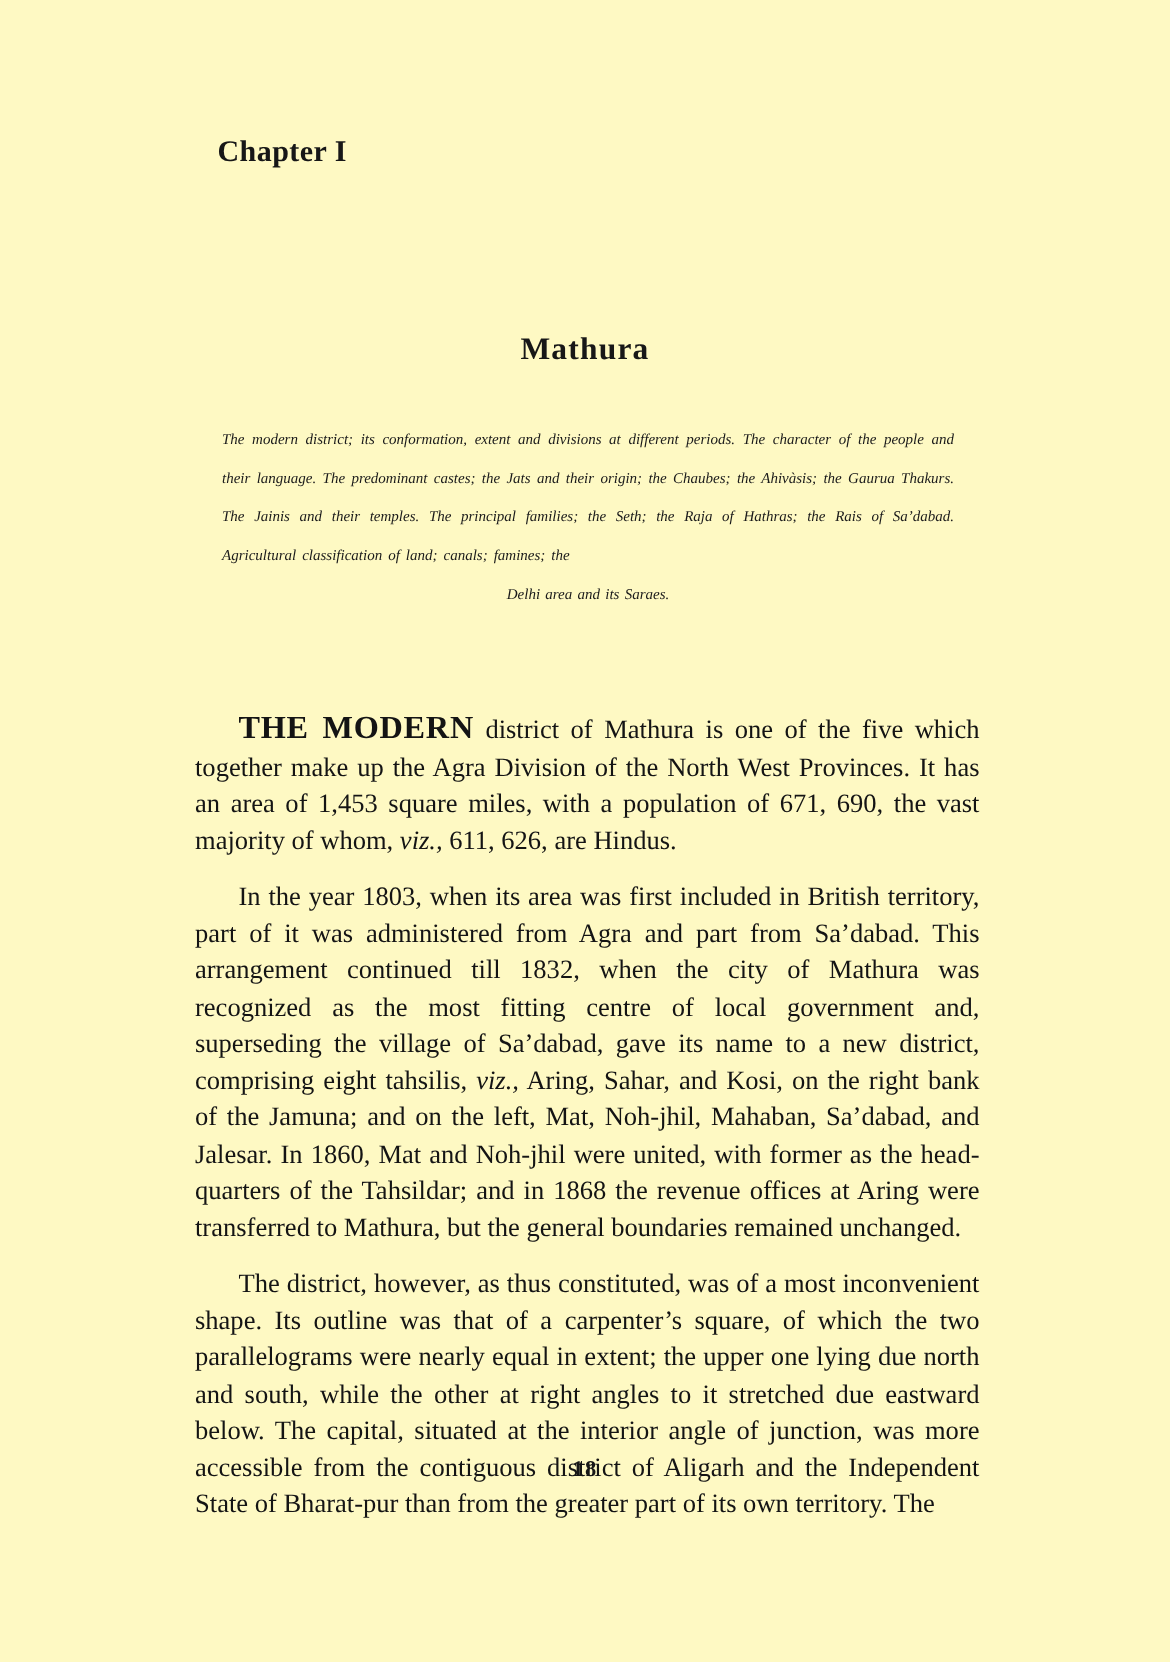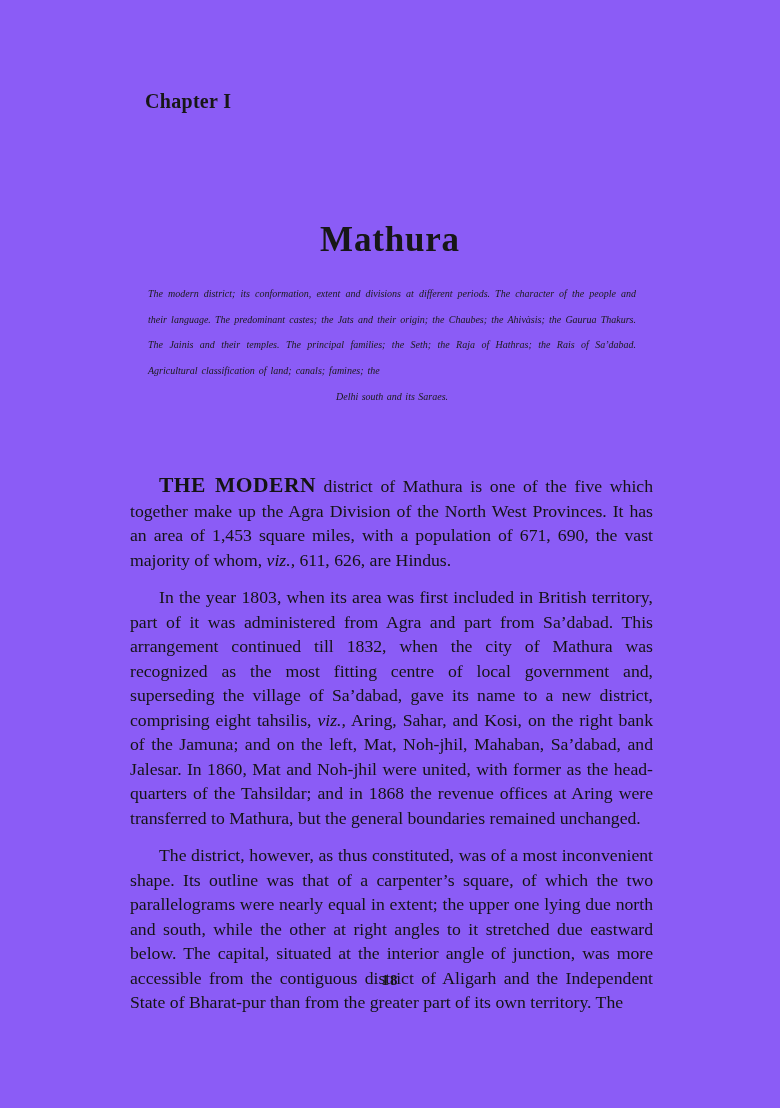--- a/index.html
+++ b/index.html
@@ -4,41 +4,41 @@
 <style>
   html, body {
     margin: 0;
     padding: 0;
     background: #ffffff;
   }
   .page {
     position: relative;
     width: 780px;
     height: 1108px;
-    background: #8b5cf6;
+    background: #fef9c3;
     color: #171717;
     font-family: "Liberation Serif", serif;
     overflow: hidden;
   }
   .chapter {
     position: absolute;
     left: 145px;
     top: 90px;
     font-size: 20px;
     font-weight: bold;
     letter-spacing: 0.3px;
   }
   .title {
     position: absolute;
     left: 0;
     top: 220px;
     width: 780px;
     margin: 0;
     text-align: center;
-    font-size: 35px;
+    font-size: 21px;
     font-weight: bold;
     letter-spacing: 0.8px;
   }
   .summary {
     position: absolute;
     left: 148px;
     top: 281px;
     width: 488px;
     font-style: italic;
     font-weight: 500;
@@ -82,21 +82,21 @@
 <body>
 
 <div class="page">
 
   <div class="chapter">Chapter I</div>
 
   <h1 class="title">Mathura</h1>
 
   <div class="summary">
     <span>The modern district; its conformation, extent and divisions at different periods. The character of the people and their language. The predominant castes; the Jats and their origin; the Chaubes; the Ahivàsis; the Gaurua Thakurs. The Jainis and their temples. The principal families; the Seth; the Raja of Hathras; the Rais of Sa’dabad. Agricultural classification of land; canals; famines; the</span>
-    <span class="summary-center">Delhi south and its Saraes.</span>
+    <span class="summary-center">Delhi area and its Saraes.</span>
   </div>
 
   <div class="bodytext">
     <p><span style="font-weight: bold; font-size: 21.5px; letter-spacing: 0.5px;">THE MODERN</span><span> district of Mathura is one of the five which together make up the Agra Division of the North West Provinces. It has an area of 1,453 square miles, with a population of 671, 690, the vast majority of whom, </span><span style="font-style: italic;">viz.,</span><span> 611, 626, are Hindus.</span></p>
     <p><span>In the year 1803, when its area was first included in British territory, part of it was administered from Agra and part from Sa’dabad. This arrangement continued till 1832, when the city of Mathura was recognized as the most fitting centre of local government and, superseding the village of Sa’dabad, gave its name to a new district, comprising eight tahsilis, </span><span style="font-style: italic;">viz.,</span><span> Aring, Sahar, and Kosi, on the right bank of the Jamuna; and on the left, Mat, Noh-jhil, Mahaban, Sa’dabad, and Jalesar. In 1860, Mat and Noh-jhil were united, with former as the head-quarters of the Tahsildar; and in 1868 the revenue offices at Aring were transferred to Mathura, but the general boundaries remained unchanged.</span></p>
     <p><span>The district, however, as thus constituted, was of a most inconvenient shape. Its outline was that of a carpenter’s square, of which the two parallelograms were nearly equal in extent; the upper one lying due north and south, while the other at right angles to it stretched due eastward below. The capital, situated at the interior angle of junction, was more accessible from the contiguous district of Aligarh and the Independent State of Bharat-pur than from the greater part of its own territory. The</span></p>
   </div>
 
   <div class="pagenum">18</div>
 

